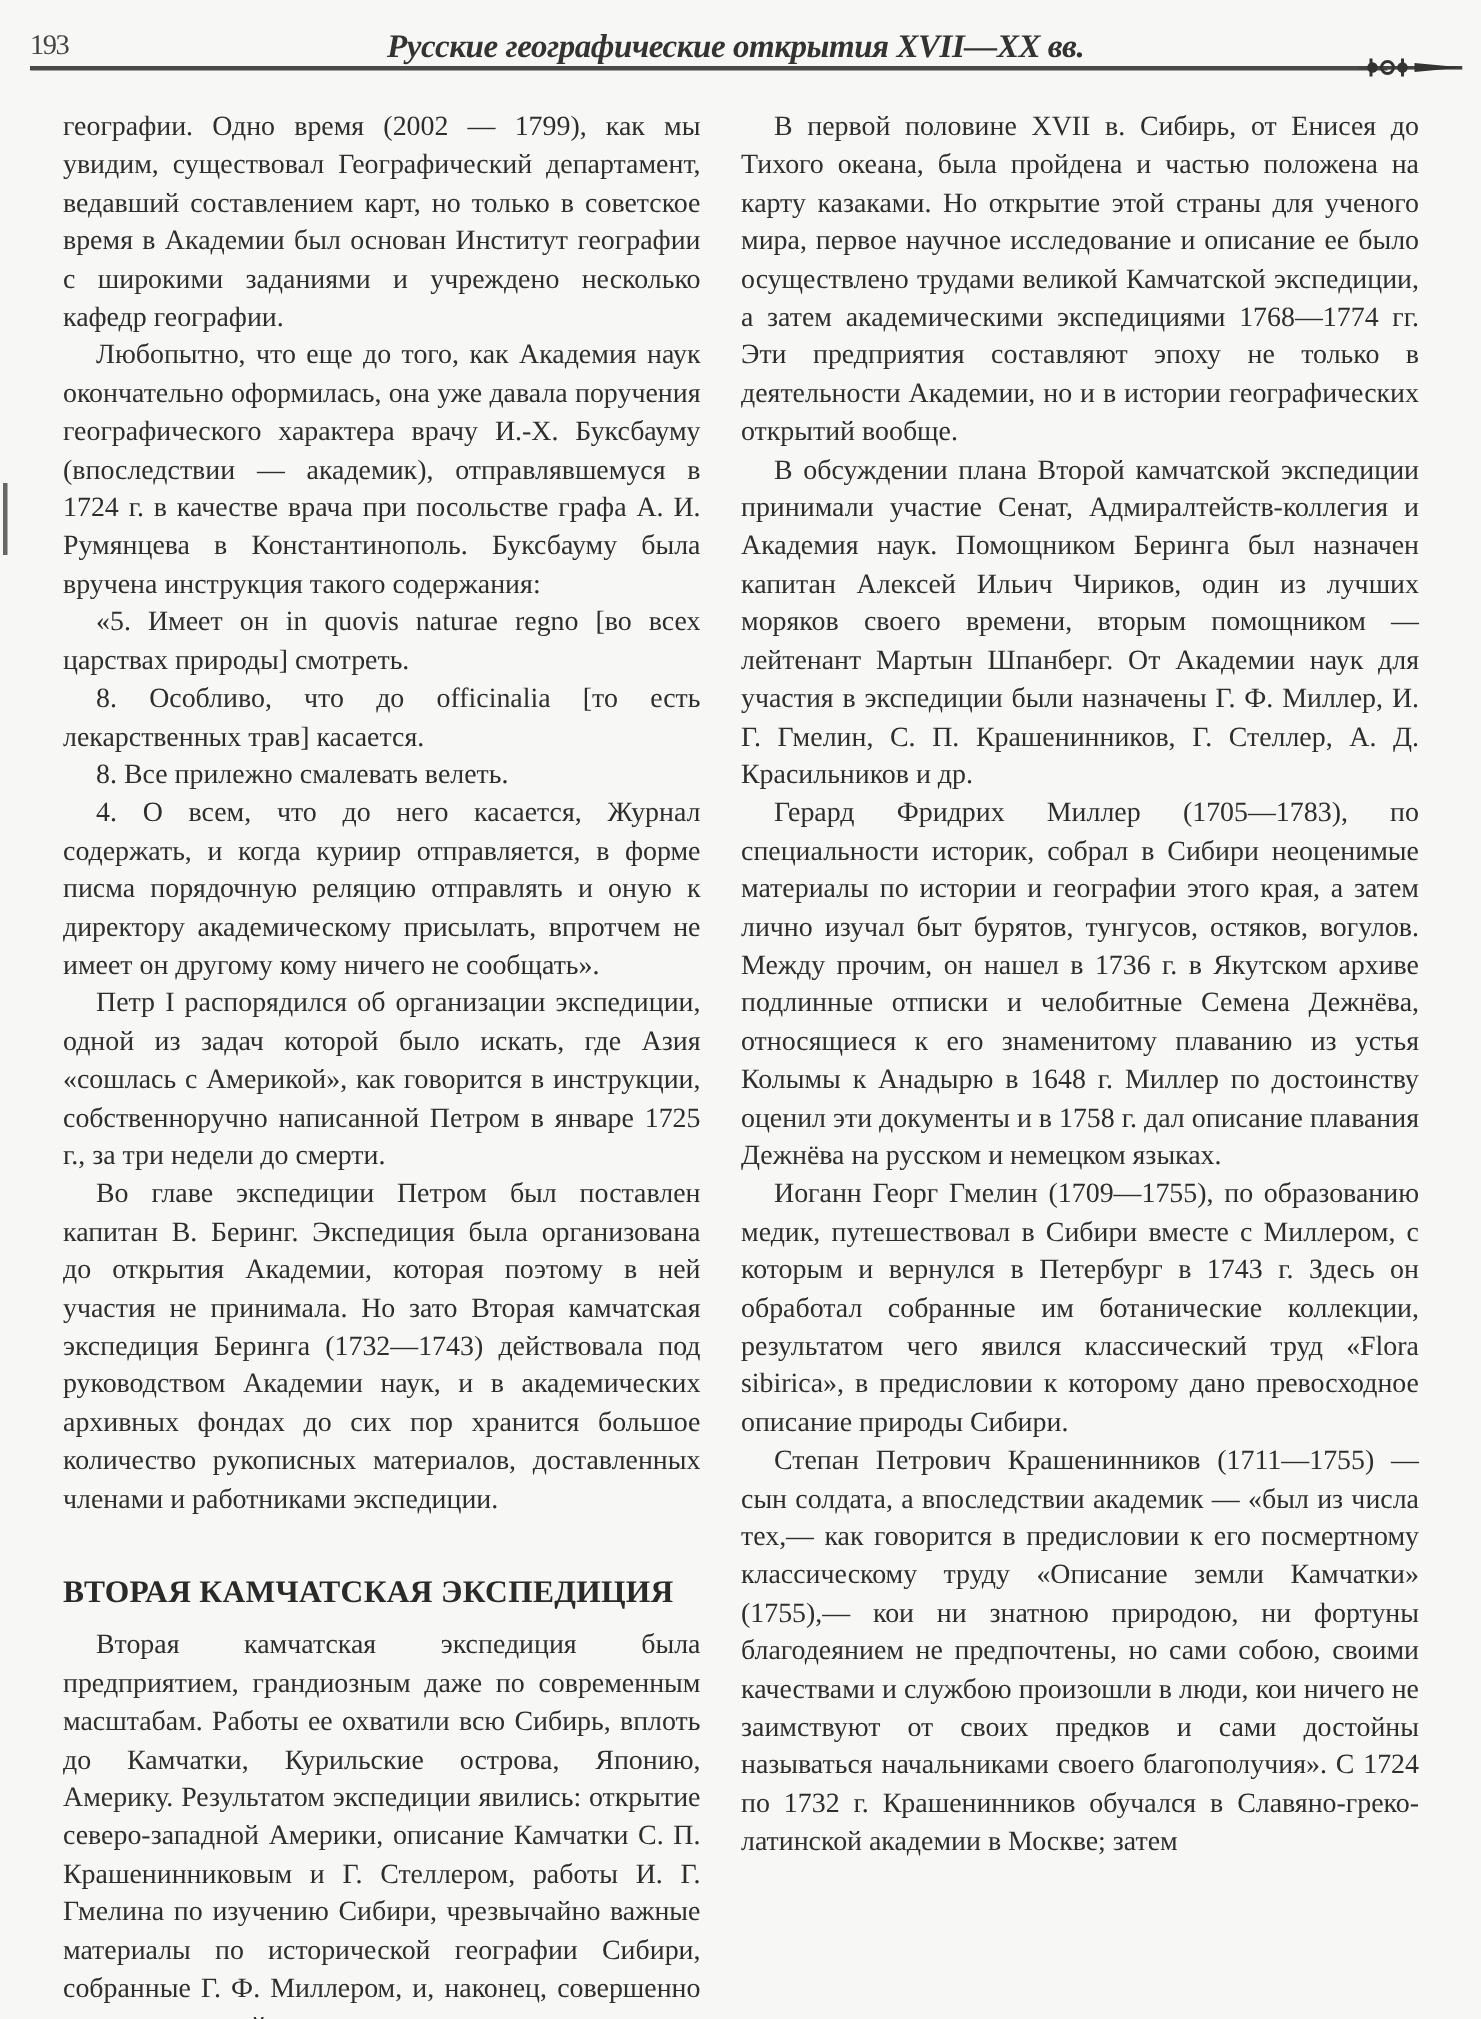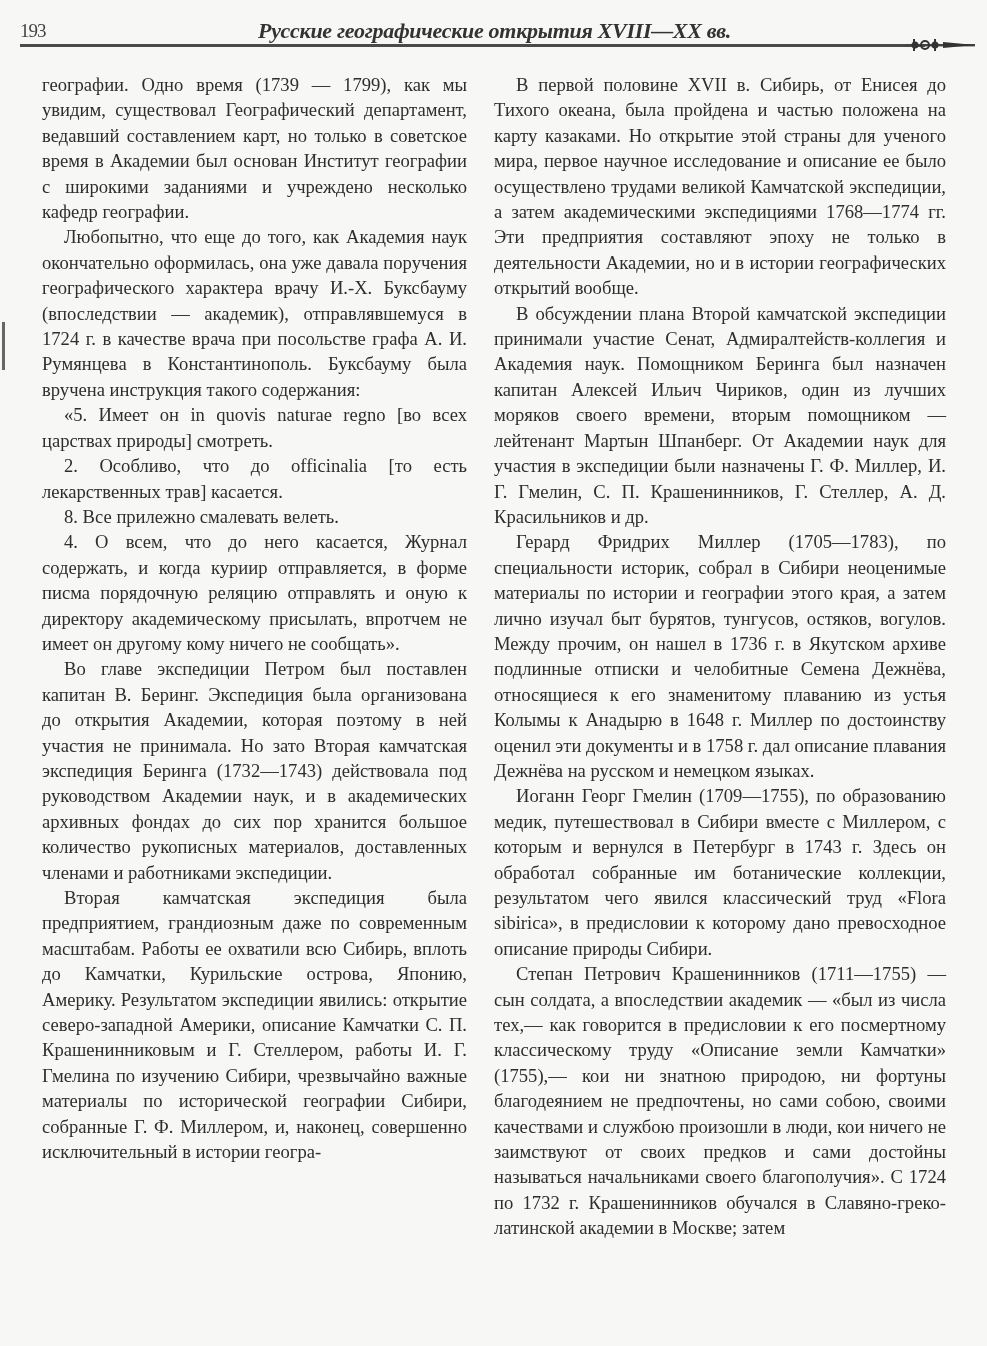--- a/index.html
+++ b/index.html
@@ -56,43 +56,45 @@
       font-family: "Liberation Serif", serif;
       text-align: left;
     }
     .column p.list { text-indent: 22px; }
   </style>
 </head>
 <body>
 
 <div class="page-header">
   <span class="page-number">193</span>
-  <span class="running-title">Русские географические открытия XVIII—XX вв.</span>
+  <span class="running-title">Русские географические открытия XVII—XX вв.</span>
   <div class="header-rule"></div>
   <svg class="ornament" viewBox="0 0 70 18">
     <rect x="0" y="8" width="70" height="2.4" fill="#444"></rect>
     <circle cx="10" cy="9" r="3.5" fill="#333"></circle>
     <circle cx="20" cy="9" r="4" fill="none" stroke="#333" stroke-width="2"></circle>
     <circle cx="30" cy="9" r="3.5" fill="#333"></circle>
     <rect x="8" y="3" width="2" height="12" fill="#333"></rect>
     <rect x="29" y="3" width="2" height="12" fill="#333"></rect>
     <polygon points="38,6 70,9 38,12" fill="#333"></polygon>
   </svg>
 </div>
 
 <div class="left-edge-mark"></div>
 
 <div class="column col-left">
-  <p class="noindent">географии. Одно время (1739 — 1799), как мы увидим, существовал Географический департамент, ведавший составлением карт, но только в советское время в Академии был основан Институт географии с широкими заданиями и учреждено несколько кафедр географии.</p>
+  <p class="noindent">географии. Одно время (2002 — 1799), как мы увидим, существовал Географический департамент, ведавший составлением карт, но только в советское время в Академии был основан Институт географии с широкими заданиями и учреждено несколько кафедр географии.</p>
   <p>Любопытно, что еще до того, как Академия наук окончательно оформилась, она уже давала поручения географического характера врачу И.-Х. Буксбауму (впоследствии — академик), отправлявшемуся в 1724 г. в качестве врача при посольстве графа А. И. Румянцева в Константинополь. Буксбауму была вручена инструкция такого содержания:</p>
   <p class="list">«5. Имеет он in quovis naturae regno [во всех царствах природы] смотреть.</p>
-  <p class="list">2. Особливо, что до officinalia [то есть лекарственных трав] касается.</p>
+  <p class="list">8. Особливо, что до officinalia [то есть лекарственных трав] касается.</p>
   <p class="list">8. Все прилежно смалевать велеть.</p>
   <p class="list">4. О всем, что до него касается, Журнал содержать, и когда куриир отправляется, в форме писма порядочную реляцию отправлять и оную к директору академическому присылать, впротчем не имеет он другому кому ничего не сообщать».</p>
+  <p>Петр I распорядился об организации экспедиции, одной из задач которой было искать, где Азия «сошлась с Америкой», как говорится в инструкции, собственноручно написанной Петром в январе 1725 г., за три недели до смерти.</p>
   <p>Во главе экспедиции Петром был поставлен капитан В. Беринг. Экспедиция была организована до открытия Академии, которая поэтому в ней участия не принимала. Но зато Вторая камчатская экспедиция Беринга (1732—1743) действовала под руководством Академии наук, и в академических архивных фондах до сих пор хранится большое количество рукописных материалов, доставленных членами и работниками экспедиции.</p>
+  <div class="section-heading">ВТОРАЯ КАМЧАТСКАЯ ЭКСПЕДИЦИЯ</div>
   <p>Вторая камчатская экспедиция была предприятием, грандиозным даже по современным масштабам. Работы ее охватили всю Сибирь, вплоть до Камчатки, Курильские острова, Японию, Америку. Результатом экспедиции явились: открытие северо-западной Америки, описание Камчатки С. П. Крашенинниковым и Г. Стеллером, работы И. Г. Гмелина по изучению Сибири, чрезвычайно важные материалы по исторической географии Сибири, собранные Г. Ф. Миллером, и, наконец, совершенно исключительный в истории геогра-</p>
 </div>
 
 <div class="column col-right">
   <p>В первой половине XVII в. Сибирь, от Енисея до Тихого океана, была пройдена и частью положена на карту казаками. Но открытие этой страны для ученого мира, первое научное исследование и описание ее было осуществлено трудами великой Камчатской экспедиции, а затем академическими экспедициями 1768—1774 гг. Эти предприятия составляют эпоху не только в деятельности Академии, но и в истории географических открытий вообще.</p>
   <p>В обсуждении плана Второй камчатской экспедиции принимали участие Сенат, Адмиралтейств-коллегия и Академия наук. Помощником Беринга был назначен капитан Алексей Ильич Чириков, один из лучших моряков своего времени, вторым помощником — лейтенант Мартын Шпанберг. От Академии наук для участия в экспедиции были назначены Г. Ф. Миллер, И. Г. Гмелин, С. П. Крашенинников, Г. Стеллер, А. Д. Красильников и др.</p>
   <p>Герард Фридрих Миллер (1705—1783), по специальности историк, собрал в Сибири неоценимые материалы по истории и географии этого края, а затем лично изучал быт бурятов, тунгусов, остяков, вогулов. Между прочим, он нашел в 1736 г. в Якутском архиве подлинные отписки и челобитные Семена Дежнёва, относящиеся к его знаменитому плаванию из устья Колымы к Анадырю в 1648 г. Миллер по достоинству оценил эти документы и в 1758 г. дал описание плавания Дежнёва на русском и немецком языках.</p>
   <p>Иоганн Георг Гмелин (1709—1755), по образованию медик, путешествовал в Сибири вместе с Миллером, с которым и вернулся в Петербург в 1743 г. Здесь он обработал собранные им ботанические коллекции, результатом чего явился классический труд «Flora sibirica», в предисловии к которому дано превосходное описание природы Сибири.</p>
   <p>Степан Петрович Крашенинников (1711—1755) — сын солдата, а впоследствии академик — «был из числа тех,— как говорится в предисловии к его посмертному классическому труду «Описание земли Камчатки» (1755),— кои ни знатною природою, ни фортуны благодеянием не предпочтены, но сами собою, своими качествами и службою произошли в люди, кои ничего не заимствуют от своих предков и сами достойны называться начальниками своего благополучия». С 1724 по 1732 г. Крашенинников обучался в Славяно-греко-латинской академии в Москве; затем</p>
 </div>

